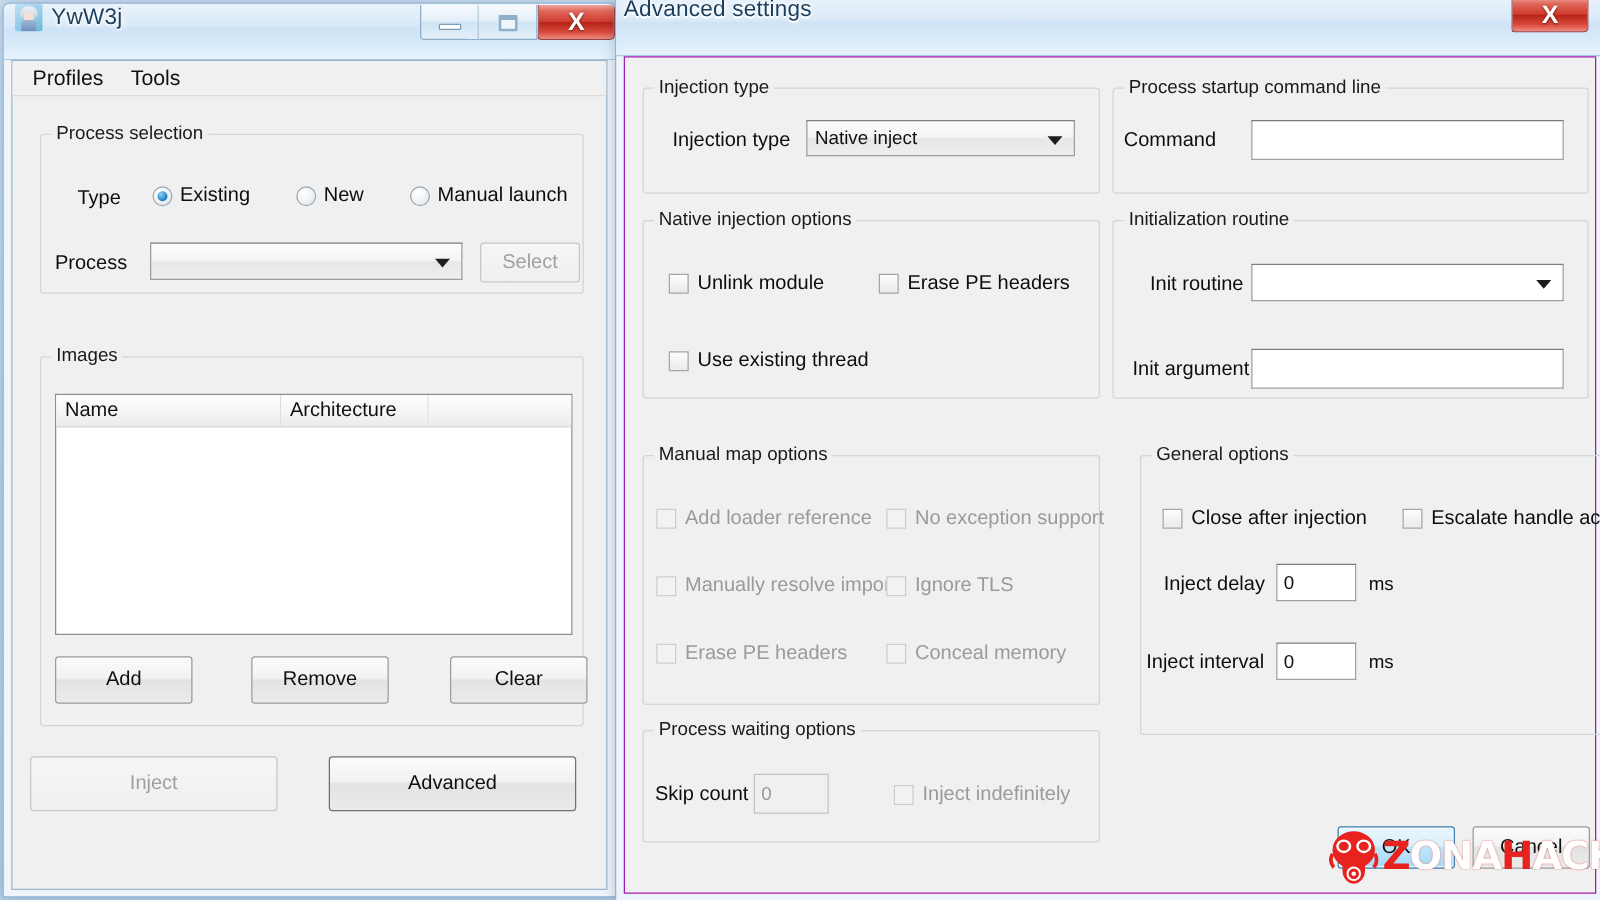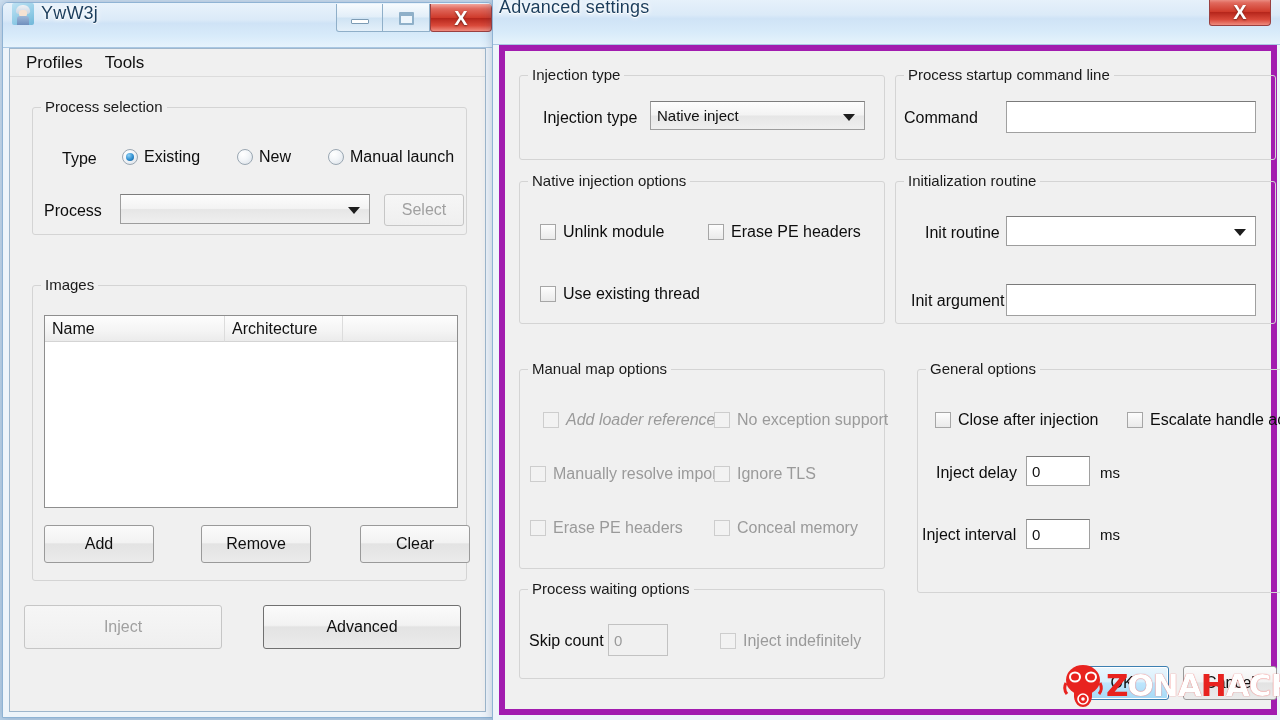--- a/index.html
+++ b/index.html
@@ -265,21 +265,21 @@
   #advWin {
     left: 492px; top: -4px; width: 792px; height: 726px;
     border-radius: 0;
   }
   #advWin .win-titlebar {
     height: 48px; border-radius: 0;
   }
   #advWin .win-title { margin-left: 6px; font-size: 18px; }
   #advWin .win-client {
     top: 48px; left: 6px; right: 6px; bottom: 6px;
-    background: #f0f0f0; border: 6px solid #a21caf;
+    background: #f0f0f0; border: 1px solid #a21caf;
   }
   #advWin .group > .legend { background: #f0f0f0; }
 
   
   .watermark {
     position: absolute;
     left: 1062px; top: 662px;
     width: 200px; height: 48px;
     pointer-events: none;
     z-index: 50;
@@ -448,21 +448,21 @@
 
         <span class="lbl" style="position:absolute; left:15px; top:110px;">Init argument</span>
         <div class="tbox" style="position:absolute; left:110px; top:102px; width:250px; height:32px;">
           <span></span>
         </div>
       </div>
 
       <div class="group" style="left:14px; top:318px; width:366px; height:200px;">
         <span class="legend">Manual map options</span>
 
-        <div class="cb disabled" style="position:absolute; left:23px; top:41px;font-style:italic;">
+        <div class="cb disabled" style="position:absolute; left:10px; top:41px;">
           <span class="box"></span>
           <span class="lbl dim">Add loader reference</span>
         </div>
         <div class="cb disabled" style="position:absolute; left:194px; top:41px;">
           <span class="box"></span>
           <span class="lbl dim">No exception support</span>
         </div>
 
         <div class="cb disabled" style="position:absolute; left:10px; top:95px;">
           <span class="box"></span>

